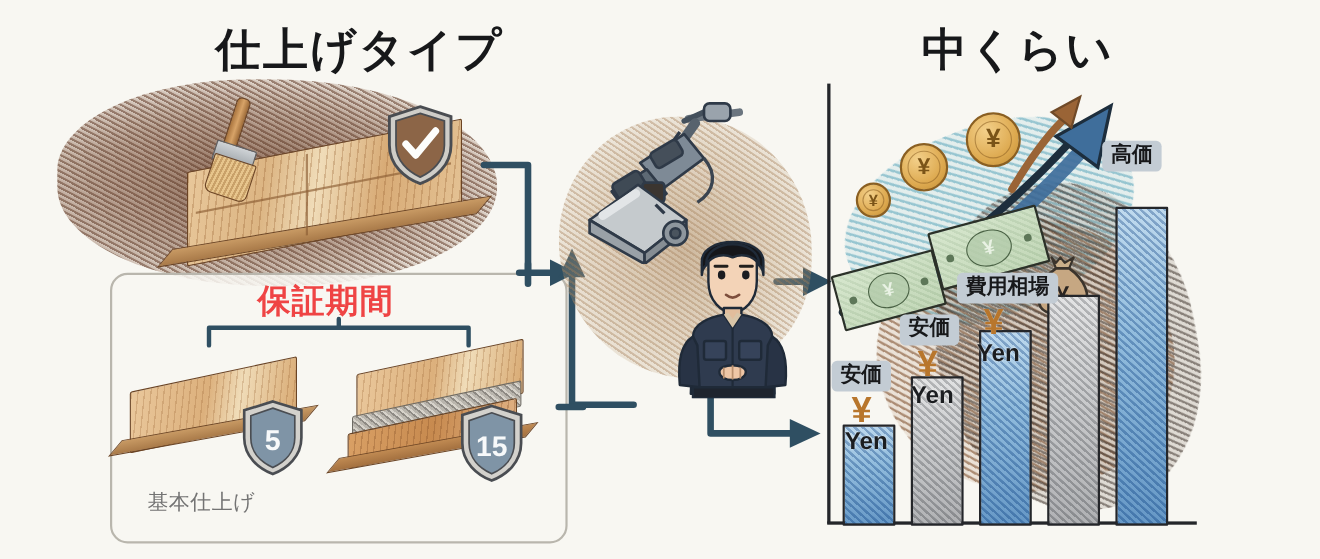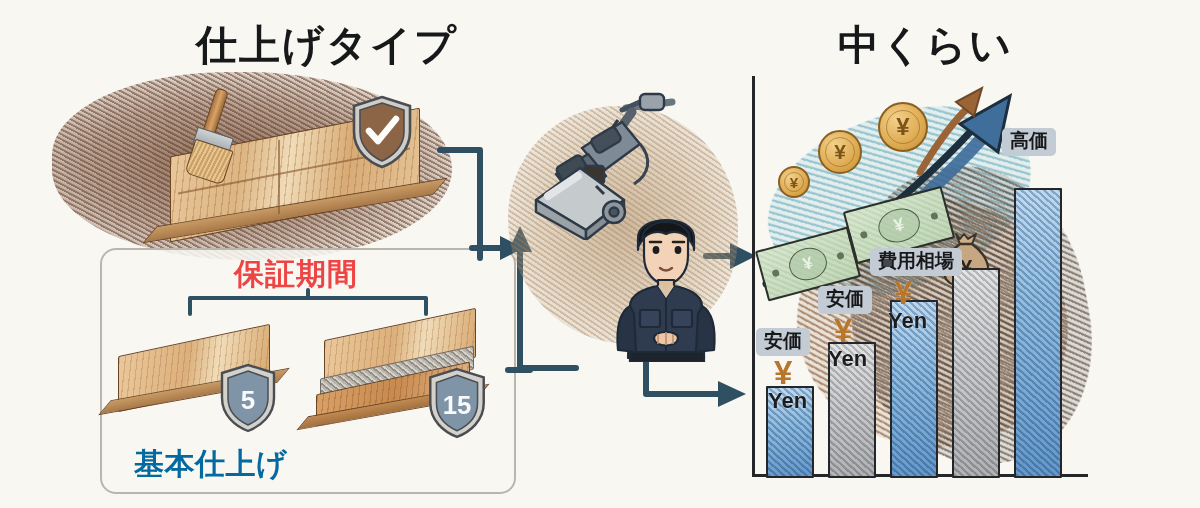--- a/index.html
+++ b/index.html
@@ -76,21 +76,21 @@
     position:absolute;
     border:2px solid #b9b6ad;
     border-radius:16px;
     background:rgba(248,247,242,0.86);
   }
   .warranty-title{
     position:absolute;font-weight:bold;font-size:30px;color:#ef4444;
     letter-spacing:1px;white-space:nowrap;
   }
   .board-label{
-    position:absolute;font-weight:bold;font-size:30px;color:#0369a1;
+    position:absolute;font-weight:normal;font-size:19px;color:#737373;
     white-space:nowrap;letter-spacing:.5px;
   }
 
   
   .slab{position:absolute;transform:skewY(-12deg);border:1.5px solid #6b4424;border-radius:2px;}
   .slab.wood{background:
       repeating-linear-gradient(96deg,rgba(150,96,48,.26) 0 1.2px,rgba(0,0,0,0) 1.2px 6px),
       linear-gradient(100deg,#eac89c,#dcb07c 45%,#f0dcb8 65%,#d8a972);}
   .slab.wood-dark{background:
       repeating-linear-gradient(96deg,rgba(130,78,38,.32) 0 1.2px,rgba(0,0,0,0) 1.2px 6px),
@@ -231,21 +231,21 @@
     </svg>
   </div>
 
   <div style="position:absolute;left:316px;top:320px;width:180px;height:110px;">
     <div class="slab wood" style="left:8px;top:4px;width:150px;height:48px;"></div>
     <div class="slab core" style="left:4px;top:42px;width:152px;height:22px;"></div>
     <div class="slab wood-dark" style="left:0px;top:58px;width:152px;height:30px;"></div>
     <div class="slab-edge" style="left:0px;top:80px;width:152px;height:12px;background:linear-gradient(180deg,#c08a52,#a3703f);transform:skewX(-40deg) skewY(-12deg);"></div>
   </div>
 
-  <div class="shield" style="left:426px;top:366px;text-align:center;">
+  <div class="shield" style="left:416px;top:366px;text-align:center;">
     <svg width="62" height="74" viewBox="0 0 60 72">
       <path d="M30 3 L56 11 V36 C56 53 43 64 30 69 C17 64 4 53 4 36 V11 Z" fill="#d3d1cc" stroke="#4a4d52" stroke-width="2.4"></path>
       <path d="M30 9 L50 16 V36 C50 49 41 58 30 63 C19 58 10 49 10 36 V16 Z" fill="#7f94a6" stroke="#4a4d52" stroke-width="1.5"></path>
       <text x="30" y="47" text-anchor="middle" font-family="Liberation Sans, sans-serif" font-size="25" font-weight="bold" fill="#f7f9fa">15</text>
     </svg>
   </div>
 
   <div class="board-label" style="left:134px;top:444px;">基本仕上げ</div>
 
   <svg class="arrow-svg" style="left:436px;top:140px;" width="92" height="130">

